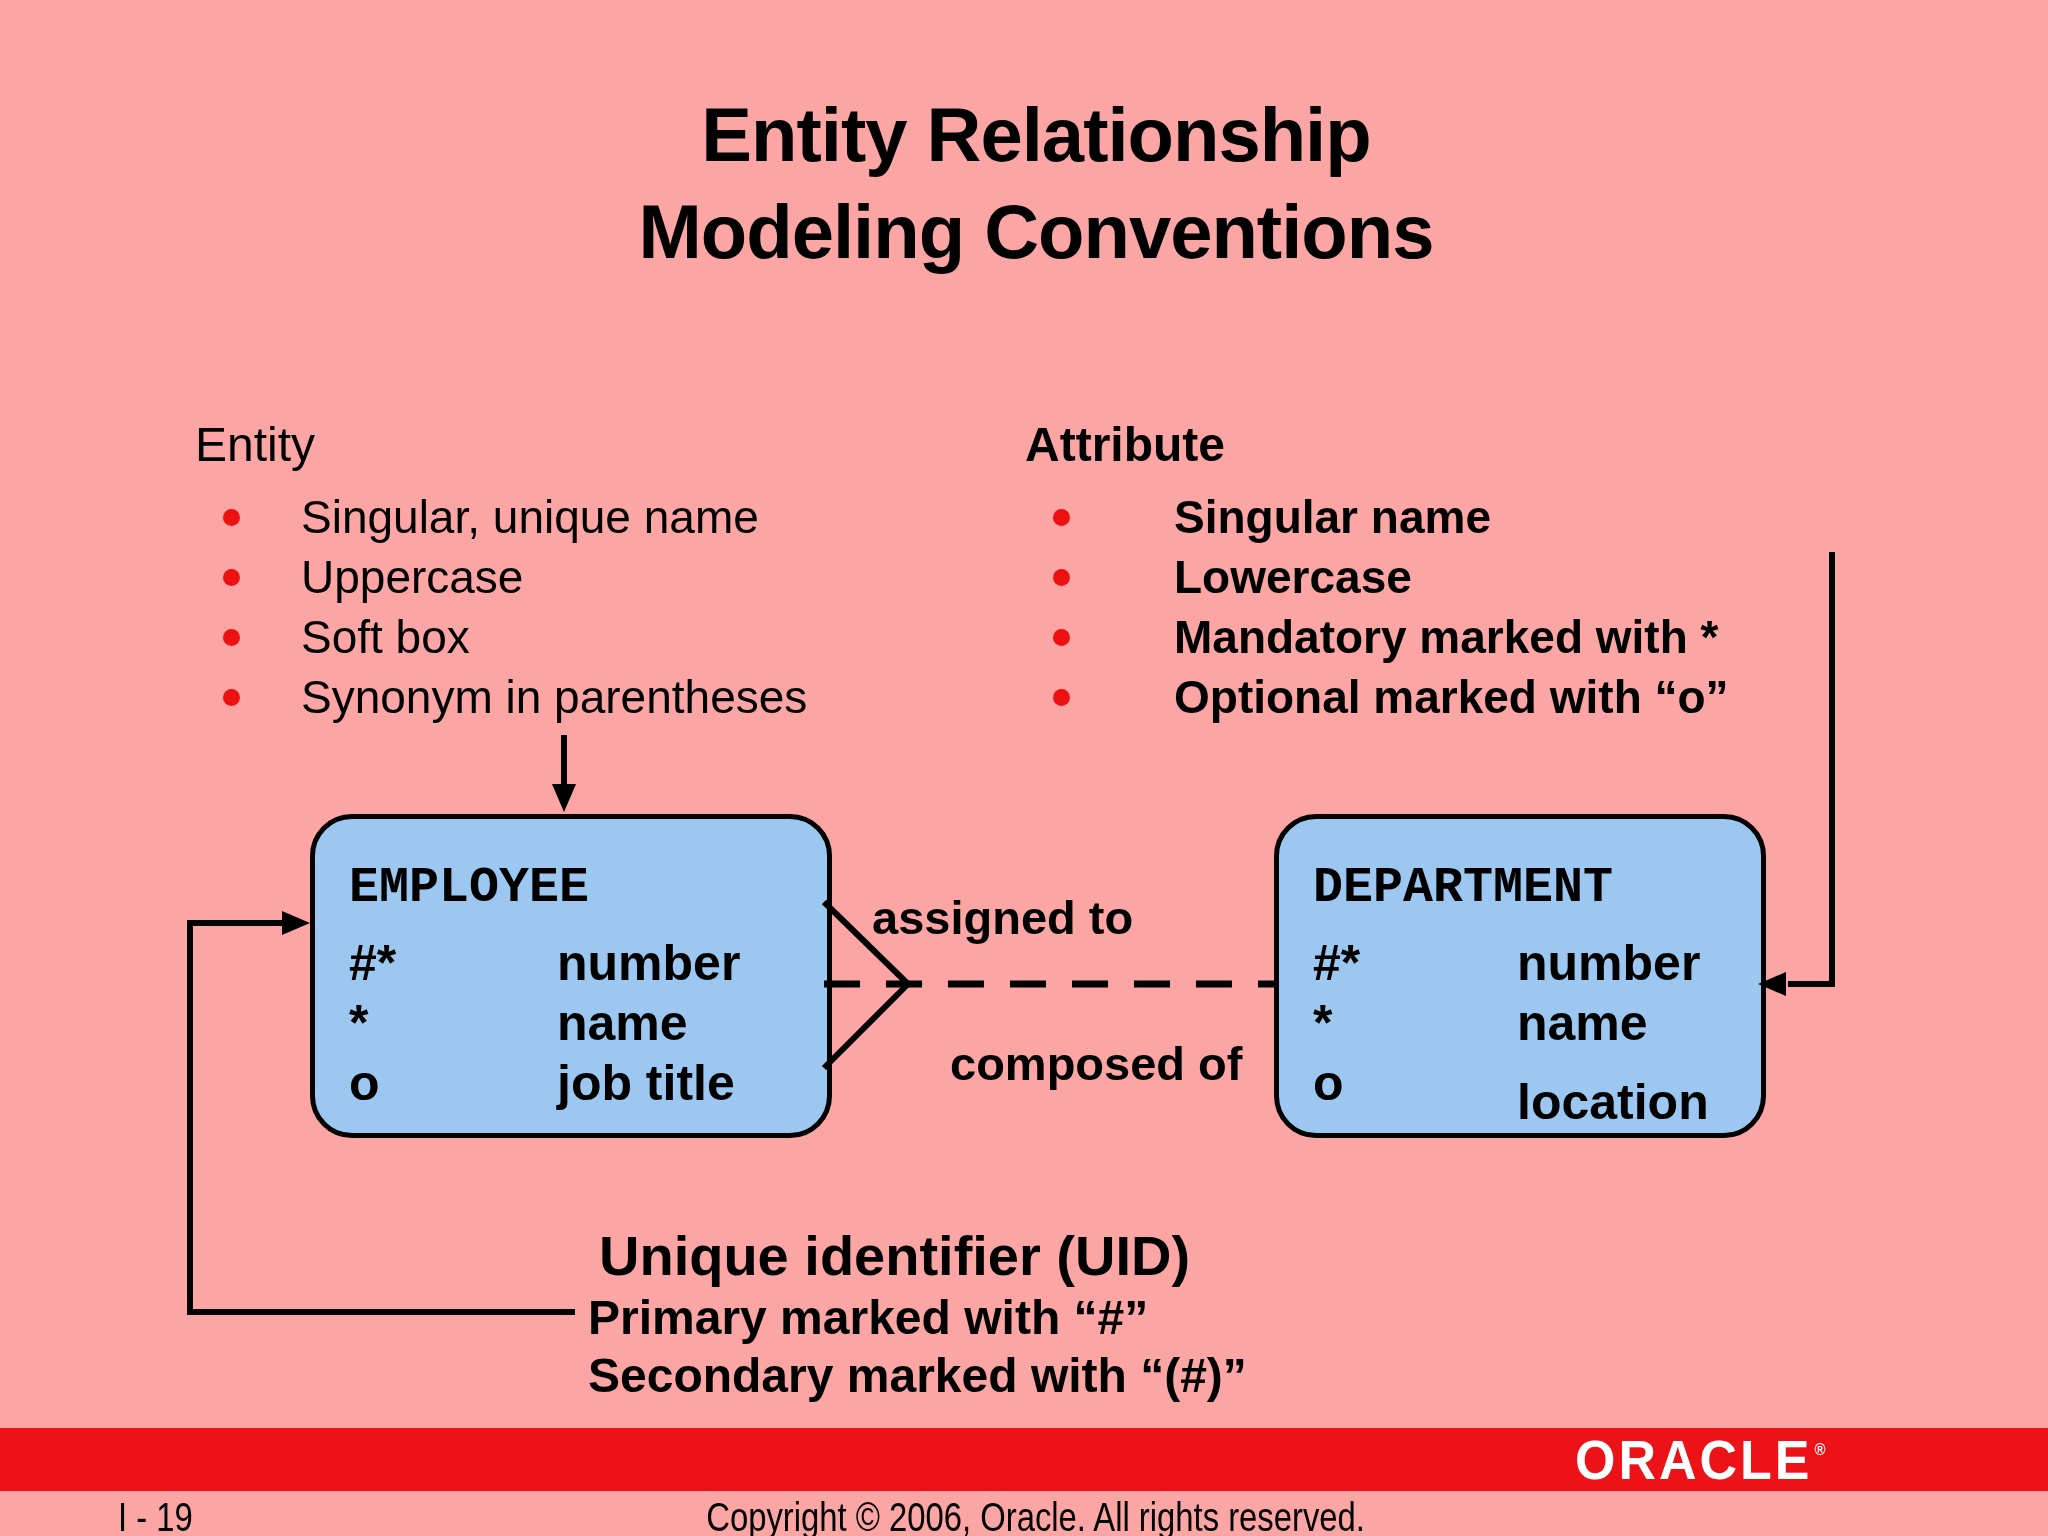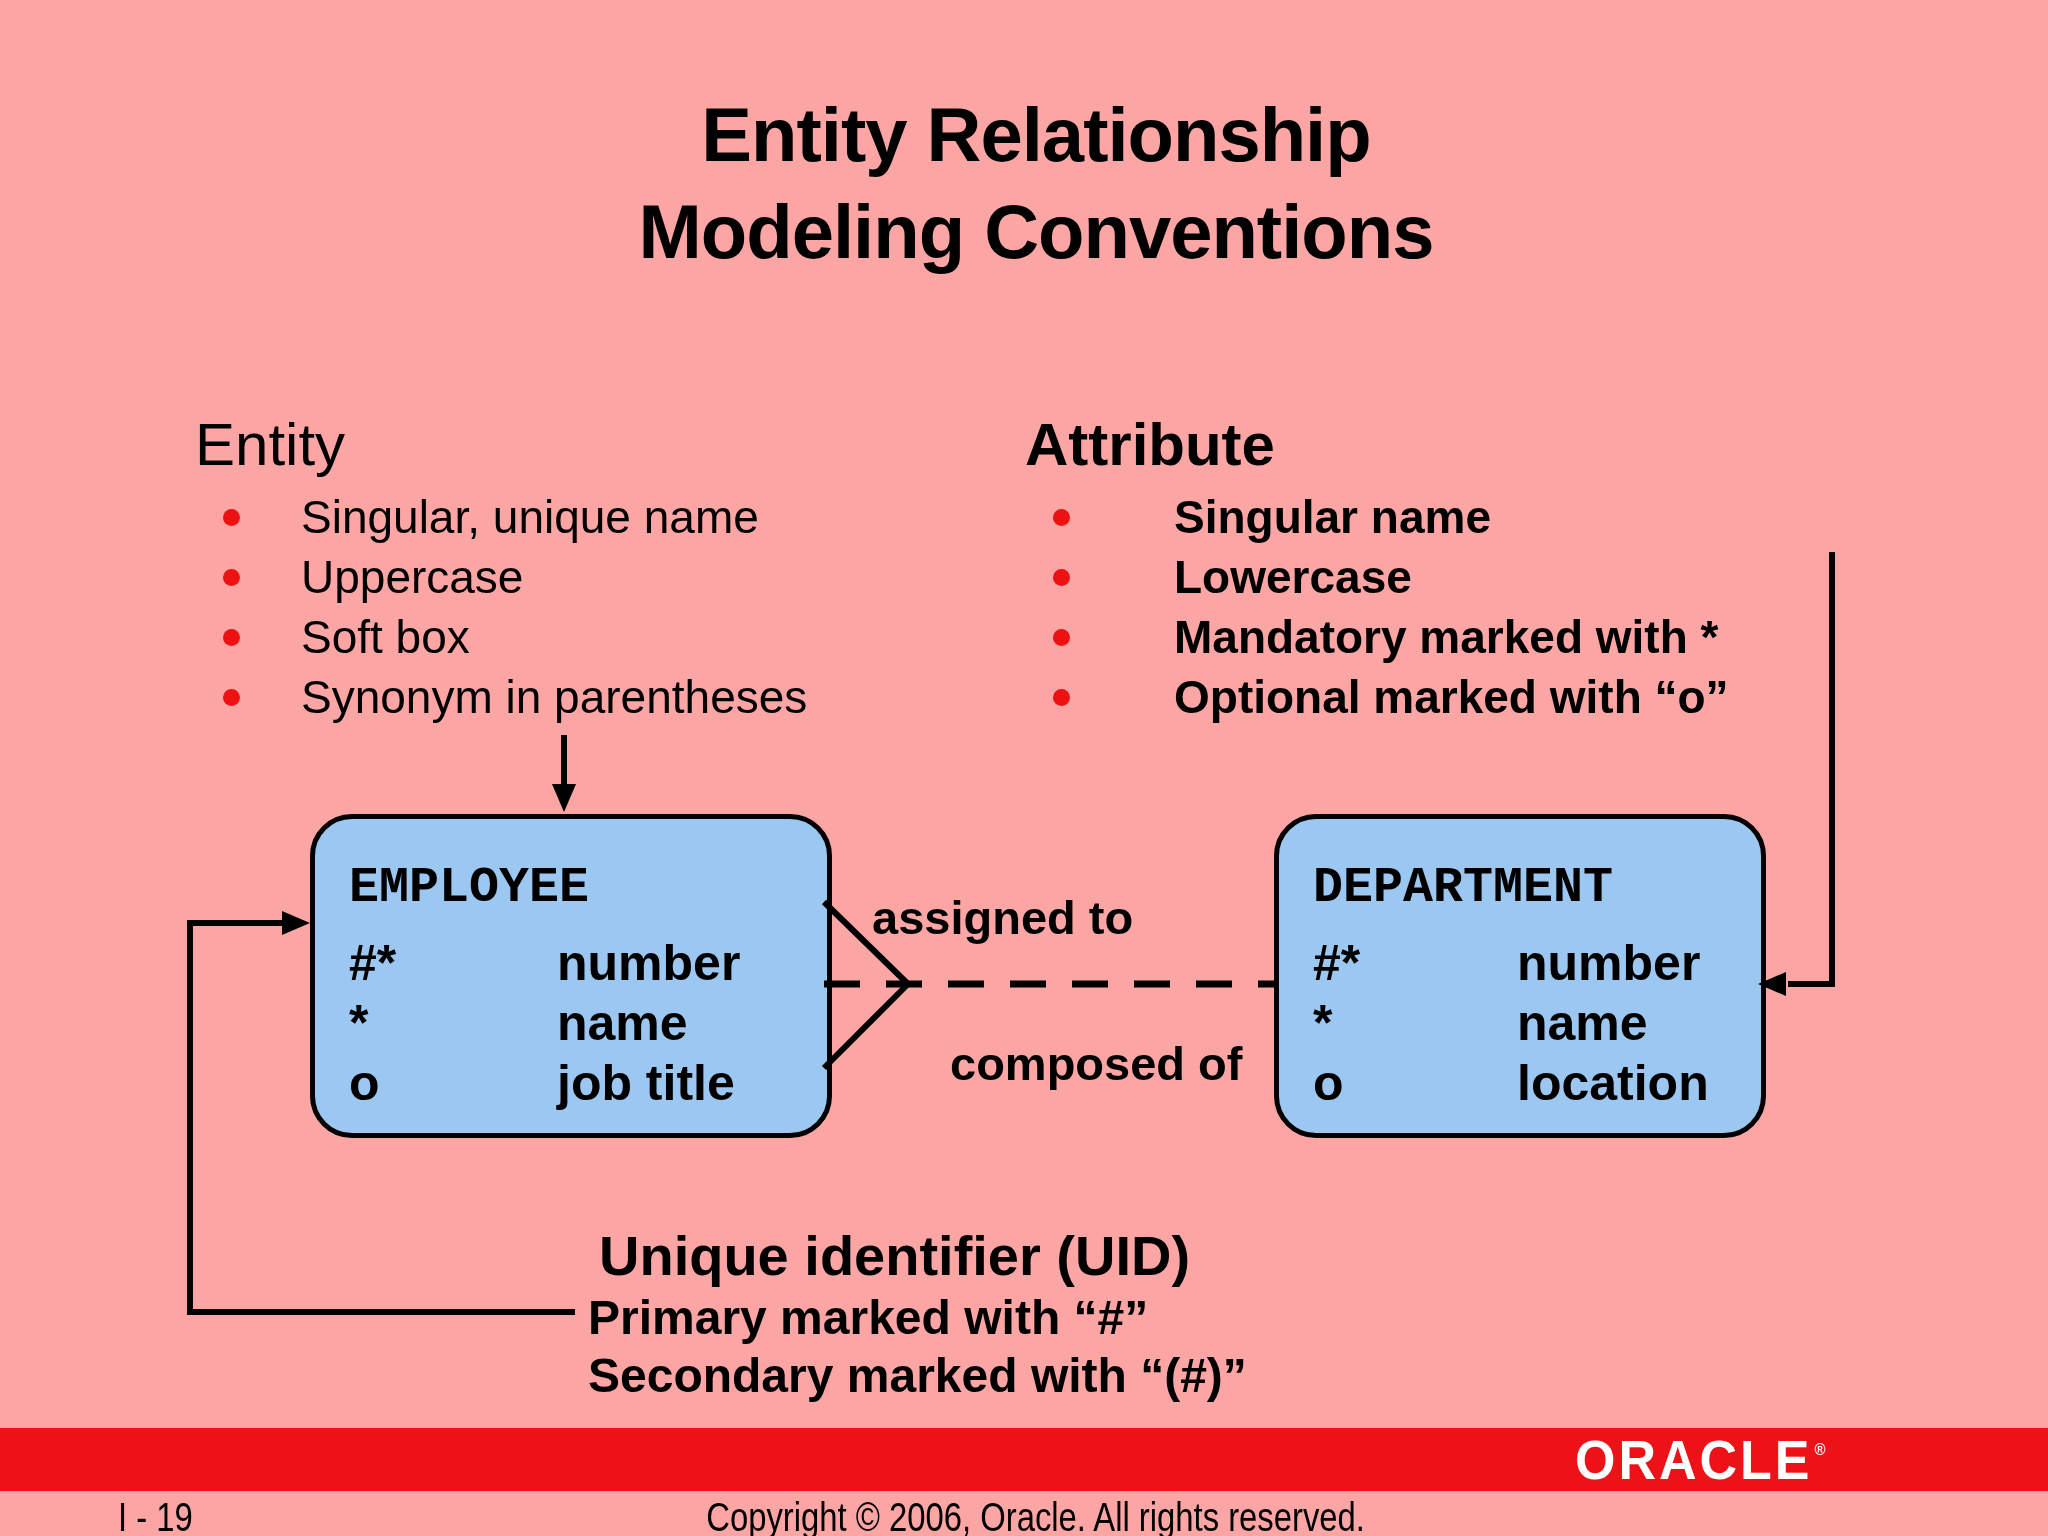--- a/index.html
+++ b/index.html
@@ -5,21 +5,21 @@
   html,body{margin:0;padding:0;background:#777;}
   .slide{
     position:relative;width:2048px;height:1536px;background:#fca5a5;
     font-family:"Liberation Sans",sans-serif;color:#000;overflow:hidden;padding-left:24px;
   }
   .abs{position:absolute;}
   
   .title{top:86px;left:0;width:100%;text-align:center;
     font-weight:bold;font-size:76px;line-height:97px;letter-spacing:-1px;}
   
-  .sec-head{font-size:60px;line-height:66px;white-space:nowrap;}
+  .sec-head{font-size:48px;line-height:66px;white-space:nowrap;}
   .sec-head.bold{font-weight:bold;}
   
   .brow{height:60px;display:flex;align-items:center;white-space:nowrap;font-size:46px;}
   .brow.bold{font-weight:bold;gap:21px;}
   .dot{width:17px;height:17px;border-radius:50%;background:var(--bullet-red,#ED1111);flex:0 0 auto;}
   .brow.left .dot{margin-right:61px;}
   .brow.right .dot{margin-right:83px;}
   
   .ebox{background:var(--entity-fill,#9CC7F0);border:5px solid #000;border-radius:42px;}
   .ebox .bname{position:absolute;left:34px;top:44px;
@@ -99,21 +99,21 @@
     <span class="aname r2" style="left:242px;">job title</span>
   </div>
 
   <div class="abs ebox" style="left:1274px;top:814px;width:482px;height:314px;">
     <span class="bname">DEPARTMENT</span>
     <span class="marker r0">#*</span>
     <span class="aname r0" style="left:238px;">number</span>
     <span class="marker r1">*</span>
     <span class="aname r1" style="left:238px;">name</span>
     <span class="marker r2">o</span>
-    <span class="aname r2" style="left:238px;">location</span>
+    <span class="aname r2" style="left:238px;margin-top:19px;">location</span>
   </div>
 
   <div class="abs rel-label" style="left:872px;top:892px;">assigned to</div>
   <div class="abs rel-label" style="left:950px;top:1038px;">composed of</div>
 
   <div class="abs uid-head" style="left:590px;top:1226px;margin-left:9px;">Unique identifier (UID)</div>
   <div class="abs uid-line" style="left:588px;top:1290px;">Primary marked with “#”</div>
   <div class="abs uid-line" style="left:588px;top:1348px;">Secondary marked with “(#)”</div>
 
   <svg class="overlay" width="2048" height="1536" viewBox="0 0 2048 1536">

